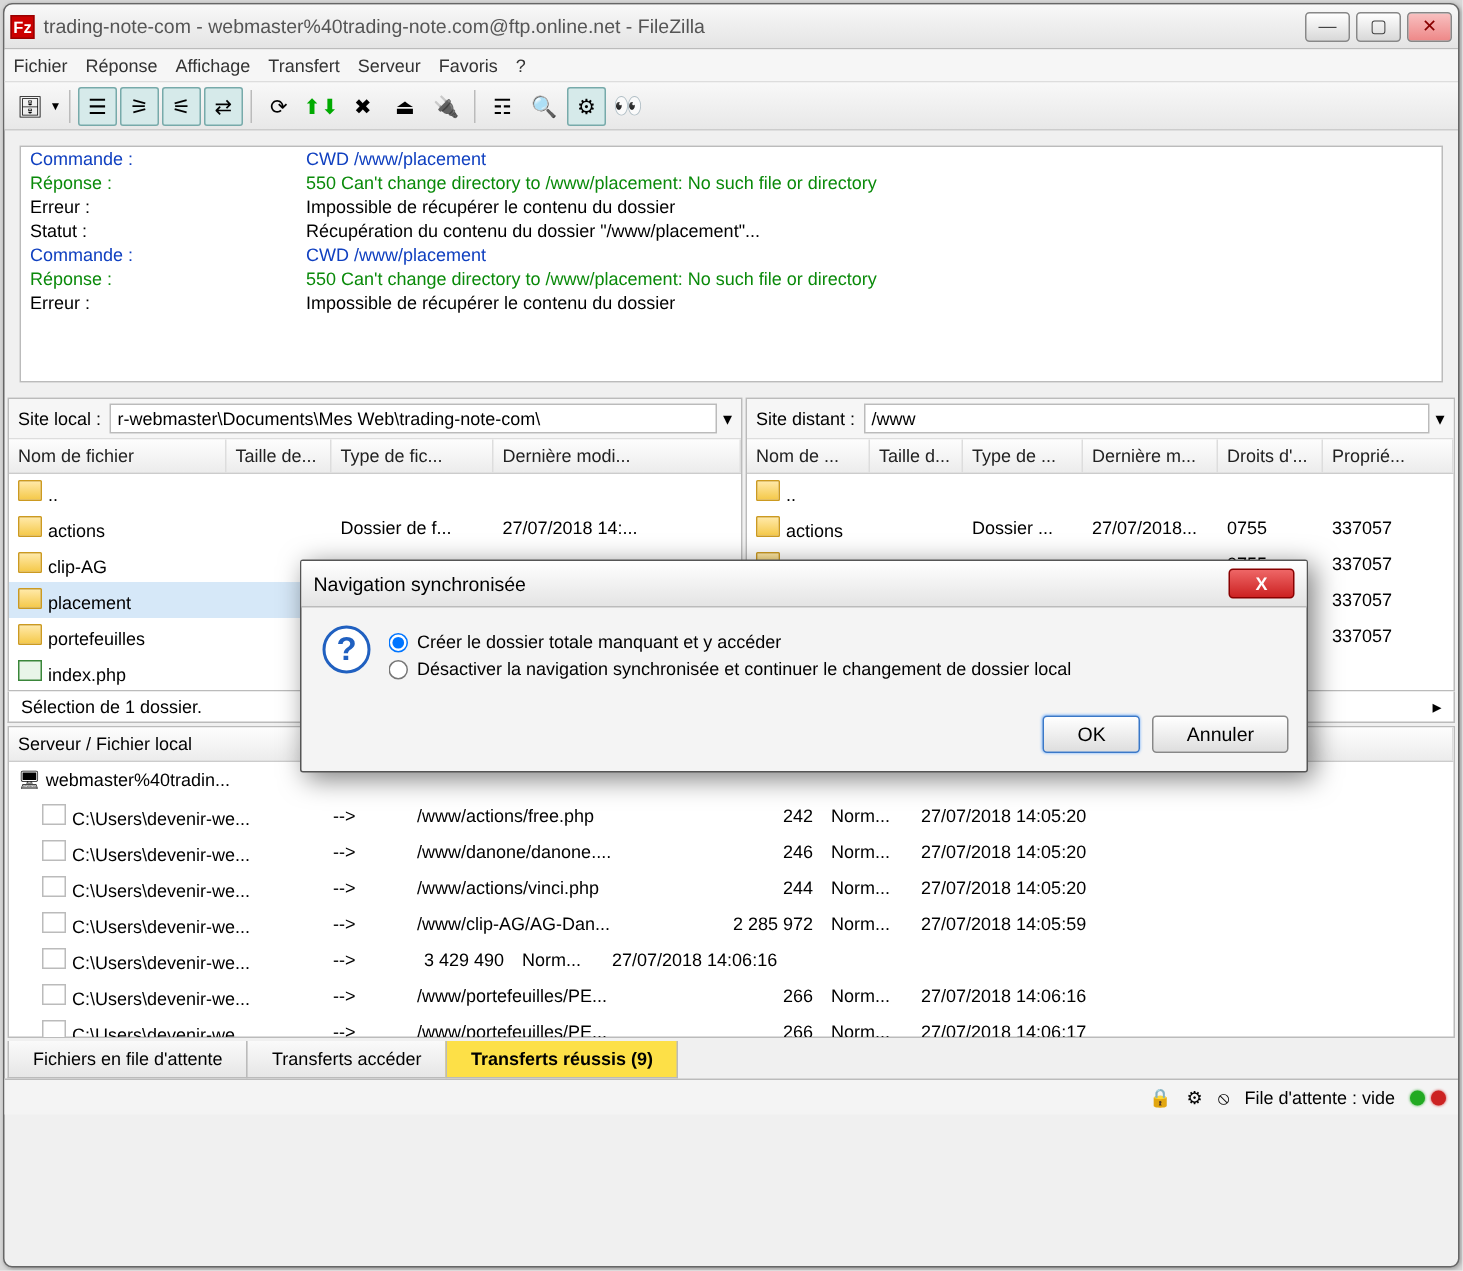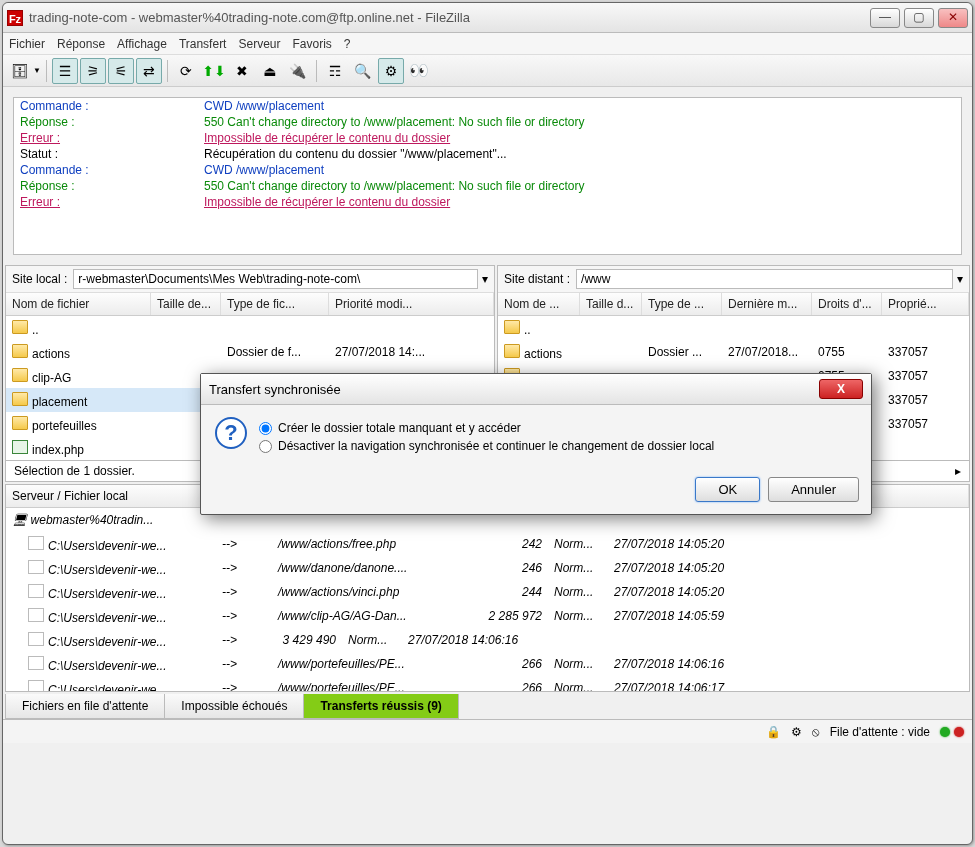--- a/index.html
+++ b/index.html
@@ -17,21 +17,21 @@
 .tbtn { width: 26px; height: 26px; border: 1px solid transparent; display: flex; align-items: center; justify-content: center; cursor: pointer; font-size: 14px; border-radius: 2px; }
 .tbtn.active { border-color: #7aa; background: #d6eaea; }
 .tsep { width: 1px; height: 22px; background: #bbb; margin: 0 3px; }
 .dropdown-arrow { font-size:8px; margin-left:-2px; align-self:center;}
 .log { background: #fff; border: 1px solid #bbb; margin: 10px; height: 158px; overflow-y: auto; font-size: 13px; position: relative; }
 .log-row { display: flex; }
 .log-label { width: 190px; padding: 1px 6px; }
 .log-text { flex: 1; padding: 1px 0; }
 .c-blue { color: #1040c0; }
 .c-green { color: #0a8a0a; }
-.c-red { color: #be185d; text-decoration: underline; }
+.c-red { color: #000000; }
 .panes { display: flex; margin: 0 2px; gap: 2px; }
 .pane { flex: 1; border: 1px solid #bbb; background: #fff; display: flex; flex-direction: column; }
 .pathrow { display: flex; align-items: center; padding: 3px 6px; border-bottom: 1px solid #ddd; background:#f6f6f6;}
 .pathrow label { margin-right: 6px; }
 .pathrow .pathfield { flex: 1; border: 1px solid #bbb; padding: 2px 4px; background: #fff; }
 .pathrow .drop { margin-left: 4px; cursor:pointer; }
 .colhdr { display: flex; background: linear-gradient(#fdfdfd,#ececec); border-bottom: 1px solid #ccc; }
 .colhdr div { padding: 4px 6px; border-right: 1px solid #ddd; color: #222; white-space: nowrap; overflow:hidden; }
 .filelist { flex: 1; overflow: auto; }
 .frow { display: flex; align-items: center; height: 24px; }
@@ -40,24 +40,24 @@
 .ficon { width: 16px; height: 14px; margin-right: 4px; display: inline-block; }
 .folder-ico { background: linear-gradient(#ffe9a8,#f5c94a); border:1px solid #cc9a20; border-radius:1px; }
 .file-ico { background:#fff; border:1px solid #bbb; }
 .php-ico { background:#e8f5e8; border:1px solid #3a863a; }
 .statusline { padding: 3px 8px; border:1px solid #bbb; border-top:none; background:#fff; margin:0 2px;}
 .queuepane { margin: 2px; border: 1px solid #bbb; background: #fff; height: 208px; display:flex; flex-direction:column; }
 .qhdr { display: flex; background: linear-gradient(#fdfdfd,#ececec); border-bottom: 1px solid #ccc; }
 .qhdr div { padding: 4px 6px; border-right: 1px solid #ddd; }
 .qbody { flex:1; overflow:auto; }
 .qrow { display:flex; height:24px; align-items:center; }
-.qrow div { padding:2px 6px; white-space:nowrap; overflow:hidden;font-style:italic; }
+.qrow div { padding:2px 6px; white-space:nowrap; overflow:hidden; }
 .tabs { display:flex; margin: 0 2px; }
 .tab { padding:5px 16px; border:1px solid #bbb; border-top:none; background:linear-gradient(#fafafa,#e6e6e6); margin-right:-1px; cursor:pointer;}
-.tab.active { background:#84cc16; font-weight:bold; }
+.tab.active { background:#fde047; font-weight:bold; }
 .statusbar { height:24px; border-top:1px solid #bbb; background:#f4f4f4; display:flex; align-items:center; justify-content:flex-end; padding:0 8px; gap:10px; }
 .leds { display:flex; gap:4px; }
 .led { width:10px; height:10px; border-radius:50%; }
 .led.g { background:#2a2; box-shadow: 0 0 2px #2a2;}
 .led.r { background:#c22; box-shadow: 0 0 2px #c22;}
 
 .dialog { position:absolute; left:200px; top:373px; width:672px; background:#f4f4f4; border:1px solid #555; box-shadow: 4px 4px 18px rgba(0,0,0,0.5); z-index:20; border-radius:2px;}
 .dlg-title { background:linear-gradient(#fff,#e4e4e4); border-bottom:1px solid #bbb; padding:5px 8px; display:flex; align-items:center; }
 .dlg-title span { flex:1; font-size:13px;}
 .dlg-close { width:44px; height:20px; background:linear-gradient(#e66,#c22); border:1px solid #800; border-radius:3px; text-align:center; color:#fff; font-weight:bold; cursor:pointer; line-height:18px;}
@@ -150,21 +150,21 @@
     <div class="pane" style="flex:0 0 490px">
       <div class="pathrow">
         <label>Site local :</label>
         <div class="pathfield">r-webmaster\Documents\Mes Web\trading-note-com\</div>
         <span class="drop">▾</span>
       </div>
       <div class="colhdr">
         <div style="width:145px">Nom de fichier</div>
         <div style="width:70px">Taille de...</div>
         <div style="width:108px">Type de fic...</div>
-        <div style="flex:1">Priorité modi...</div>
+        <div style="flex:1">Dernière modi...</div>
       </div>
       <div class="filelist" id="local-list" style="height:158px">
           <div class="frow">
             <div class="fcell" style="width:145px"><span class="ficon folder-ico"></span>..</div>
             <div class="fcell" style="width:70px;text-align:right"></div>
             <div class="fcell" style="width:108px"></div>
             <div class="fcell" style="flex:1"></div>
           </div>
           <div class="frow">
             <div class="fcell" style="width:145px"><span class="ficon folder-ico"></span>actions</div>
@@ -332,39 +332,39 @@
           <div style="width:206px">/www/portefeuilles/PE...</div>
           <div style="width:70px;text-align:right">266</div>
           <div style="width:60px">Norm...</div>
           <div style="flex:1">27/07/2018 14:06:17</div>
         </div>
       </div>
   </div>
 
   <div class="tabs">
     <div class="tab">Fichiers en file d'attente</div>
-    <div class="tab">Impossible échoués</div>
+    <div class="tab">Transferts accéder</div>
     <div class="tab active">Transferts réussis (9)</div>
   </div>
 
   <div class="statusbar">
     <span>🔒</span>
     <span>⚙</span>
     <span>⦸</span>
     <span>File d'attente : vide</span>
     <div class="leds">
         <span class="led g"></span>
         <span class="led r"></span>
       </div>
   </div>
 </div>
 
 <div class="dialog">
   <div class="dlg-title">
-    <span>Transfert synchronisée</span>
+    <span>Navigation synchronisée</span>
     <div class="dlg-close">X</div>
   </div>
   <div class="dlg-body">
     <div class="dlg-icon">?</div>
     <div class="dlg-content">
       <label class="dlg-opt">
         <input type="radio" name="syncopt" checked="" style="">
         <span>Créer le dossier totale manquant et y accéder</span>
       </label>
       <label class="dlg-opt">

